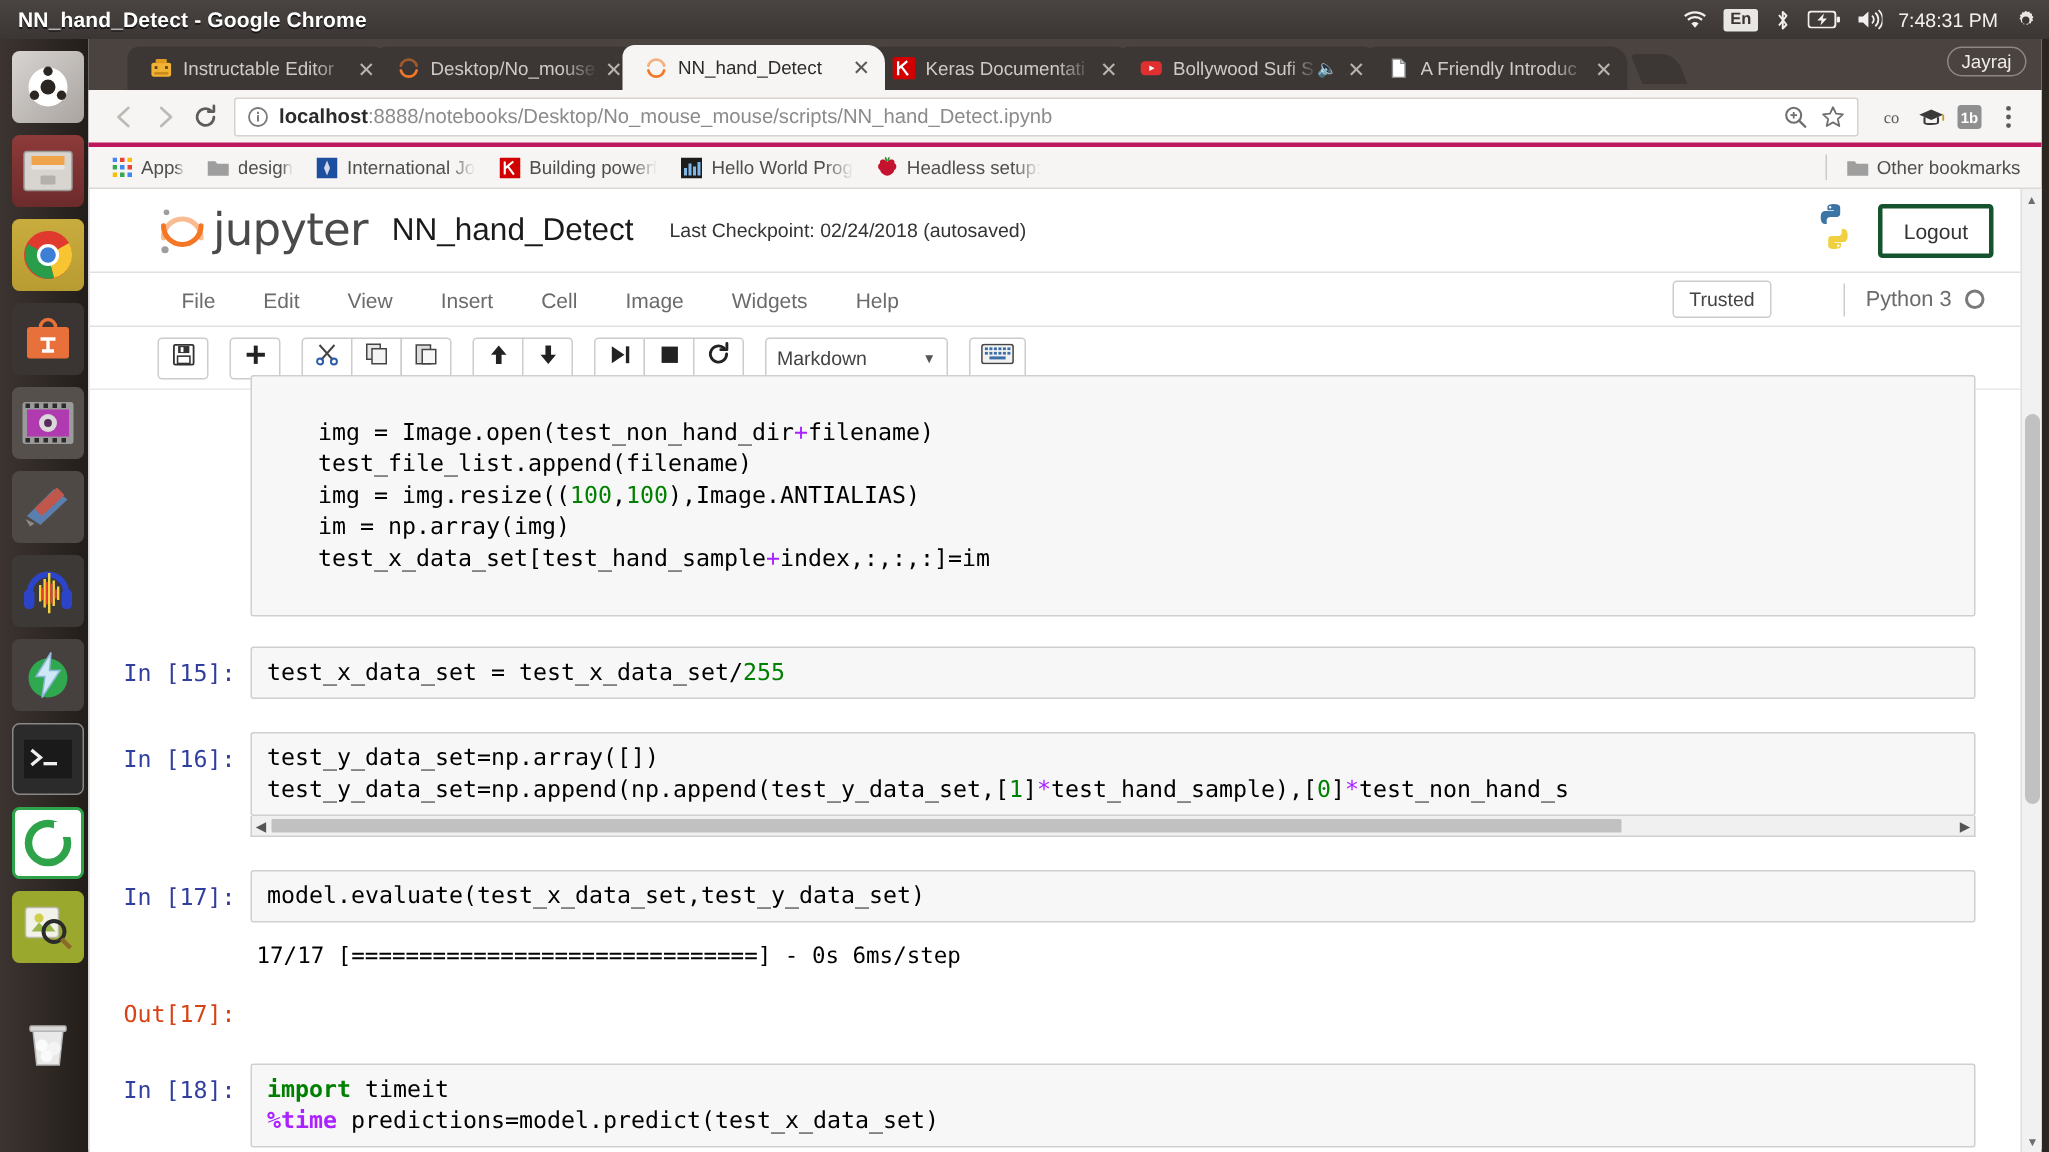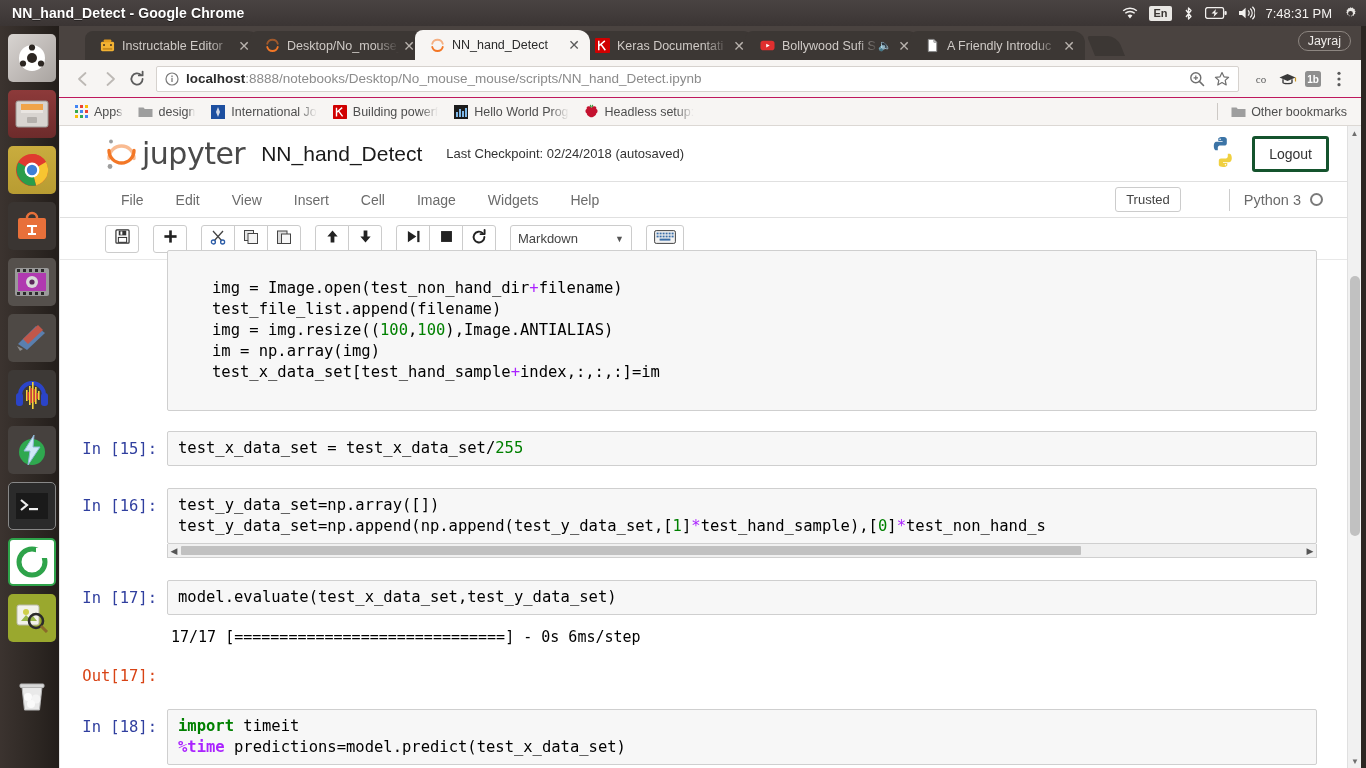--- a/index.html
+++ b/index.html
@@ -87,21 +87,21 @@
   }
   #user-chip {
     position: absolute; right: 10px; top: 5px;
     border: 1px solid #8d8681; border-radius: 10px;
     color: #efece9; font-size: 12.5px; padding: 2px 9px;
   }
 
   
   #toolbar {
     height: 38px; background: #f7f5f3; display: flex; align-items: center;
-    padding: 0 10px; border-bottom: 1px solid #be185d;
+    padding: 0 10px; border-bottom: 3px solid #be185d;
   }
   .navbtn { width: 27px; height: 27px; display:flex; align-items:center; justify-content:center; color:#bdb9b5; }
   .navbtn.enabled { color: #5c5c5c; }
   #omnibox {
     flex: 1 1 auto; height: 26px; background: #fff; border: 1px solid #d6d2ce;
     border-radius: 2px; display: flex; align-items: center; margin: 0 8px 0 6px;
     padding: 0 8px;
   }
   #omnibox .info-ico { color: #7a7a7a; margin-right: 7px; display:flex; }
   #url { font-size: 13.5px; color: #8b8b8b; white-space: nowrap; overflow: hidden; flex: 1 1 auto; }

